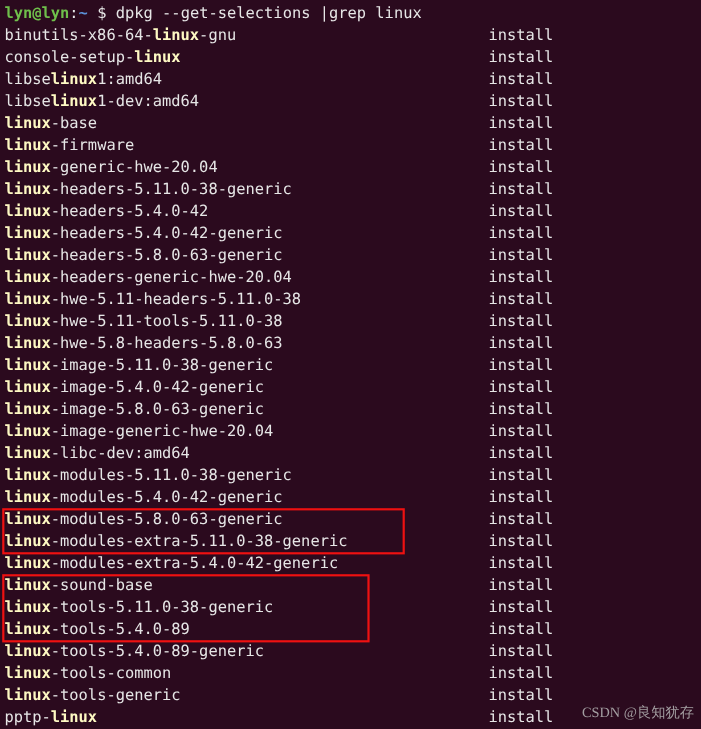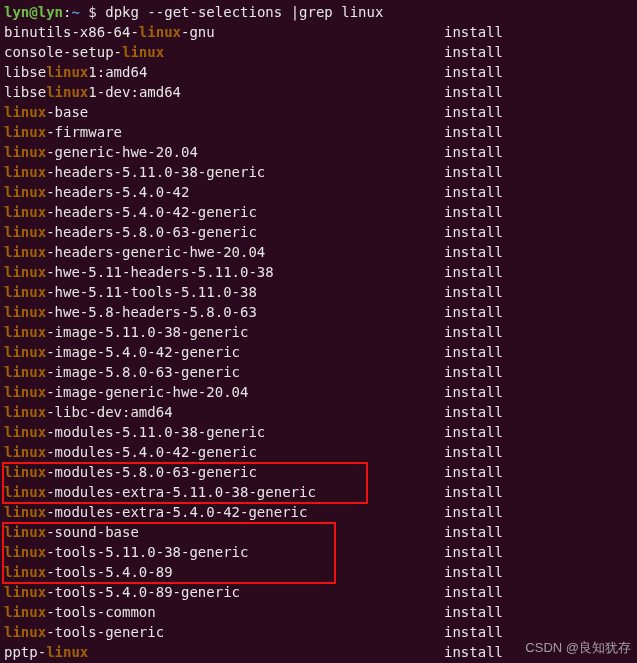--- a/index.html
+++ b/index.html
@@ -15,40 +15,40 @@
     position: relative;
   }
   .term {
     padding: 2px 4px;
     line-height: 20px;
     white-space: pre;
   }
   .row { display: flex; height: 20px; }
   .pkgcol { width: 440px; }
   .statuscol { }
-  .hl { color: #a16207; font-weight: bold; }
+  .hl { color: #fef9c3; font-weight: bold; }
   .user { color: #6fbf4b; font-weight: bold; }
   .host { color: #6fbf4b; font-weight: bold; }
   .tilde { color: #5b90d6; font-weight: bold; }
   .dollar { color: #e6e6e6; }
   .cmd { color: #e6e6e6; }
   .box1, .box2 {
     position: absolute;
     border: 2px solid #e11;
     pointer-events: none;
   }
   .box1 { left: 2px; top: 462px; width: 362px; height: 38px; }
   .box2 { left: 2px; top: 522px; width: 330px; height: 58px; }
   .watermark {
     position: absolute;
     right: 6px;
     bottom: 6px;
     color: #b8b8b8;
     font-size: 13px;
-    font-family: Liberation Sans, sans-serif;
+    font-family: Liberation Serif, serif;
     opacity: 0.85;
   }
 </style>
 </head>
 <body>
 
 <div class="term" id="term"><div class="row"><span class="user">lyn</span><span class="user">@</span><span class="host">lyn</span><span class="cmd">:</span><span class="tilde">~</span><span class="dollar"> </span><span class="dollar">$</span><span class="cmd"> </span><span class="cmd">dpkg --get-selections |grep linux</span></div><div class="row"><span class="pkgcol"><span>binutils-x86-64-</span><span class="hl">linux</span><span>-gnu</span></span><span class="statuscol">install</span></div><div class="row"><span class="pkgcol"><span>console-setup-</span><span class="hl">linux</span><span></span></span><span class="statuscol">install</span></div><div class="row"><span class="pkgcol"><span>libse</span><span class="hl">linux</span><span>1:amd64</span></span><span class="statuscol">install</span></div><div class="row"><span class="pkgcol"><span>libse</span><span class="hl">linux</span><span>1-dev:amd64</span></span><span class="statuscol">install</span></div><div class="row"><span class="pkgcol"><span></span><span class="hl">linux</span><span>-base</span></span><span class="statuscol">install</span></div><div class="row"><span class="pkgcol"><span></span><span class="hl">linux</span><span>-firmware</span></span><span class="statuscol">install</span></div><div class="row"><span class="pkgcol"><span></span><span class="hl">linux</span><span>-generic-hwe-20.04</span></span><span class="statuscol">install</span></div><div class="row"><span class="pkgcol"><span></span><span class="hl">linux</span><span>-headers-5.11.0-38-generic</span></span><span class="statuscol">install</span></div><div class="row"><span class="pkgcol"><span></span><span class="hl">linux</span><span>-headers-5.4.0-42</span></span><span class="statuscol">install</span></div><div class="row"><span class="pkgcol"><span></span><span class="hl">linux</span><span>-headers-5.4.0-42-generic</span></span><span class="statuscol">install</span></div><div class="row"><span class="pkgcol"><span></span><span class="hl">linux</span><span>-headers-5.8.0-63-generic</span></span><span class="statuscol">install</span></div><div class="row"><span class="pkgcol"><span></span><span class="hl">linux</span><span>-headers-generic-hwe-20.04</span></span><span class="statuscol">install</span></div><div class="row"><span class="pkgcol"><span></span><span class="hl">linux</span><span>-hwe-5.11-headers-5.11.0-38</span></span><span class="statuscol">install</span></div><div class="row"><span class="pkgcol"><span></span><span class="hl">linux</span><span>-hwe-5.11-tools-5.11.0-38</span></span><span class="statuscol">install</span></div><div class="row"><span class="pkgcol"><span></span><span class="hl">linux</span><span>-hwe-5.8-headers-5.8.0-63</span></span><span class="statuscol">install</span></div><div class="row"><span class="pkgcol"><span></span><span class="hl">linux</span><span>-image-5.11.0-38-generic</span></span><span class="statuscol">install</span></div><div class="row"><span class="pkgcol"><span></span><span class="hl">linux</span><span>-image-5.4.0-42-generic</span></span><span class="statuscol">install</span></div><div class="row"><span class="pkgcol"><span></span><span class="hl">linux</span><span>-image-5.8.0-63-generic</span></span><span class="statuscol">install</span></div><div class="row"><span class="pkgcol"><span></span><span class="hl">linux</span><span>-image-generic-hwe-20.04</span></span><span class="statuscol">install</span></div><div class="row"><span class="pkgcol"><span></span><span class="hl">linux</span><span>-libc-dev:amd64</span></span><span class="statuscol">install</span></div><div class="row"><span class="pkgcol"><span></span><span class="hl">linux</span><span>-modules-5.11.0-38-generic</span></span><span class="statuscol">install</span></div><div class="row"><span class="pkgcol"><span></span><span class="hl">linux</span><span>-modules-5.4.0-42-generic</span></span><span class="statuscol">install</span></div><div class="row"><span class="pkgcol"><span></span><span class="hl">linux</span><span>-modules-5.8.0-63-generic</span></span><span class="statuscol">install</span></div><div class="row"><span class="pkgcol"><span></span><span class="hl">linux</span><span>-modules-extra-5.11.0-38-generic</span></span><span class="statuscol">install</span></div><div class="row"><span class="pkgcol"><span></span><span class="hl">linux</span><span>-modules-extra-5.4.0-42-generic</span></span><span class="statuscol">install</span></div><div class="row"><span class="pkgcol"><span></span><span class="hl">linux</span><span>-sound-base</span></span><span class="statuscol">install</span></div><div class="row"><span class="pkgcol"><span></span><span class="hl">linux</span><span>-tools-5.11.0-38-generic</span></span><span class="statuscol">install</span></div><div class="row"><span class="pkgcol"><span></span><span class="hl">linux</span><span>-tools-5.4.0-89</span></span><span class="statuscol">install</span></div><div class="row"><span class="pkgcol"><span></span><span class="hl">linux</span><span>-tools-5.4.0-89-generic</span></span><span class="statuscol">install</span></div><div class="row"><span class="pkgcol"><span></span><span class="hl">linux</span><span>-tools-common</span></span><span class="statuscol">install</span></div><div class="row"><span class="pkgcol"><span></span><span class="hl">linux</span><span>-tools-generic</span></span><span class="statuscol">install</span></div><div class="row"><span class="pkgcol"><span>pptp-</span><span class="hl">linux</span><span></span></span><span class="statuscol">install</span></div><div class="row"><span class="pkgcol"><span></span></span><span class="statuscol">install</span></div></div>
 
 <div class="box1"></div>
 <div class="box2"></div>

